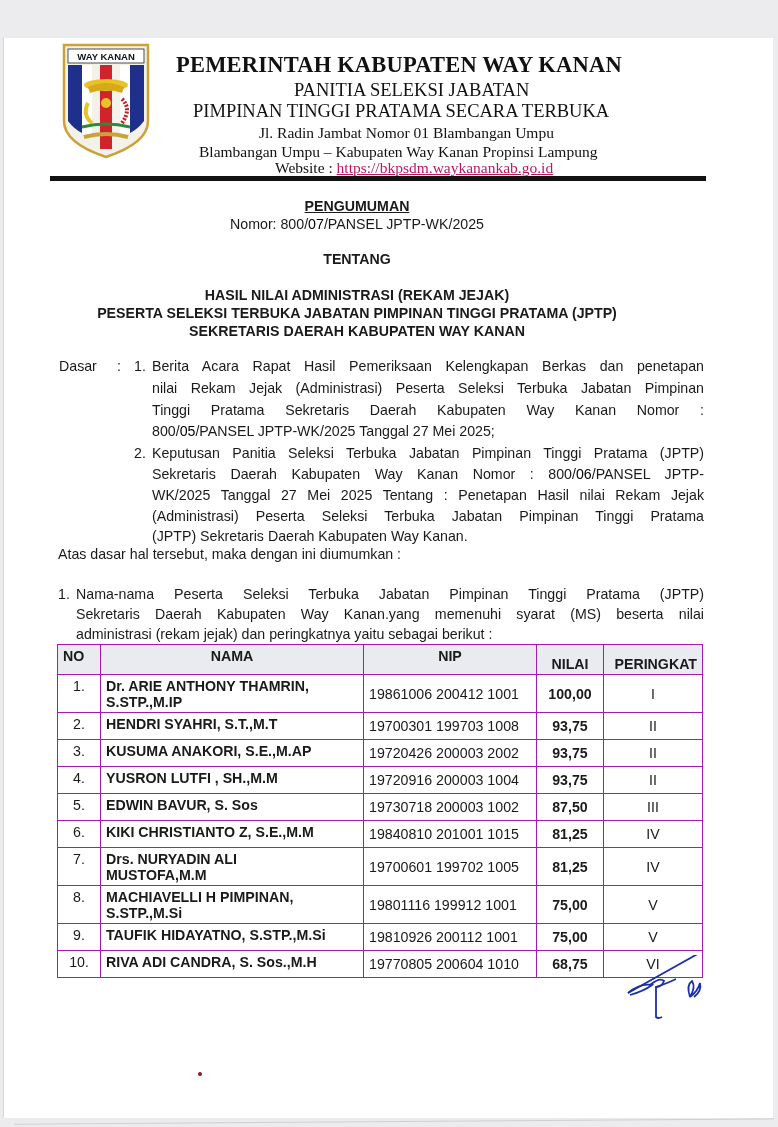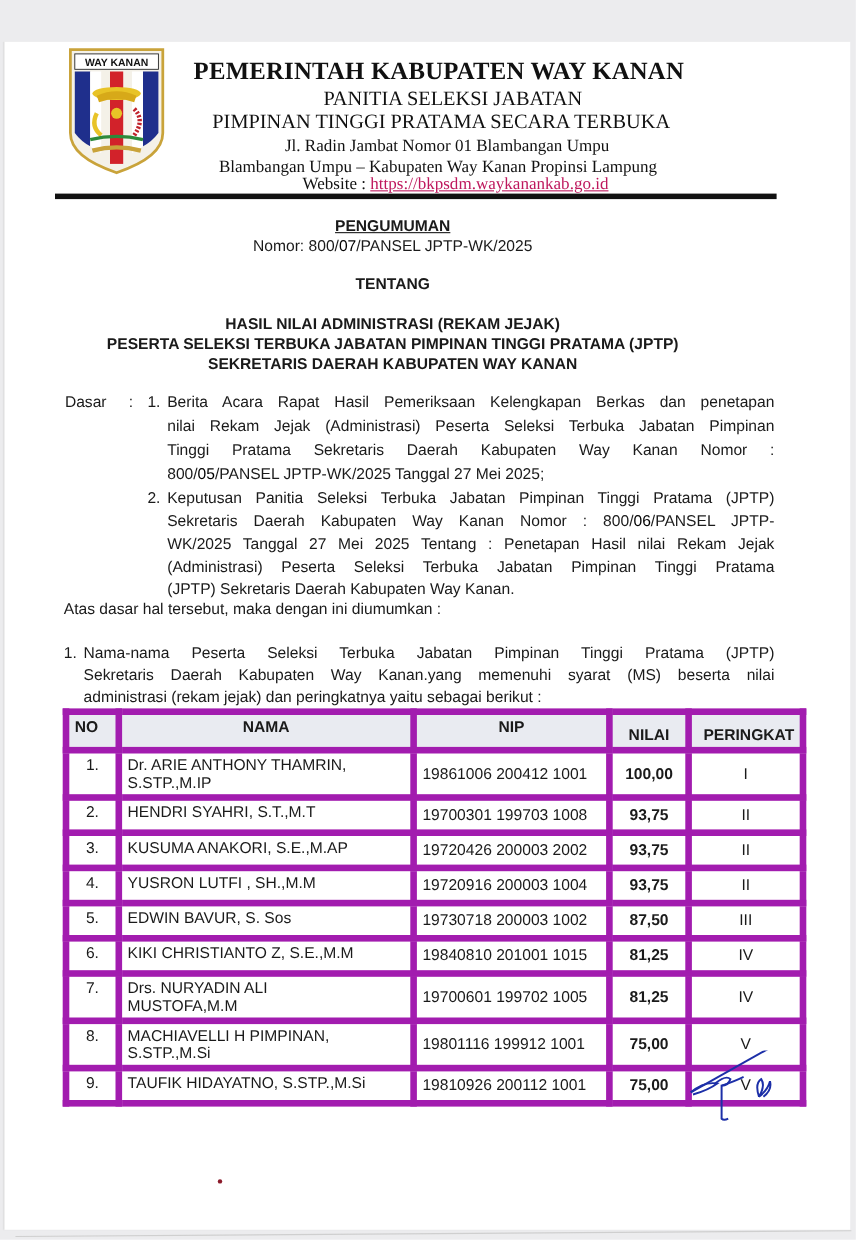--- a/index.html
+++ b/index.html
@@ -41,29 +41,29 @@
   .u { text-decoration: underline; }
   .blue { color: #000000; }
   .just { text-align: justify; text-align-last: justify; white-space: nowrap; }
 
   
   table.res {
     position: absolute; left: 57px; top: 644px;
     border-collapse: collapse; font-size: 14.2px; color: #1a1a1a;
   }
   table.res th, table.res td {
-    border: 6px solid #a21caf; padding: 0 5px; line-height: 16px;
+    border: 1px solid #a21caf; padding: 0 5px; line-height: 16px;
   }
   table.res th { background: #e9ebf1; font-weight: bold; height: 26px; }
   table.res th.no { text-align: left; padding-left: 5px; vertical-align: top; padding-top: 3px; }
   table.res th.nama { vertical-align: top; padding-top: 3px; }
   table.res th.nip { vertical-align: top; padding-top: 3px; }
   table.res th.nilai, table.res th.per { vertical-align: bottom; padding-bottom: 2px; }
   table.res td.no { text-align: center; vertical-align: top; padding-top: 3px; }
-  table.res td.nama { vertical-align: top; padding-top: 3px; }
+  table.res td.nama { vertical-align: top; padding-top: 3px; font-weight: bold; }
   table.res td.nip { vertical-align: middle; }
   table.res td.nilai { text-align: center; font-weight: bold; vertical-align: middle; }
   table.res td.per { text-align: center; vertical-align: middle; }
   tr.single td { height: 23px; }
   tr.double td { height: 34px; }
 
   .sig { position: absolute; left: 620px; top: 955px; width: 110px; height: 80px; }
   .reddot { position: absolute; left: 198px; top: 1072px; width: 4px; height: 4px; border-radius: 50%; background: #8b1a2a; }
 </style>
 </head>
@@ -216,20 +216,29 @@
       </tr>
       <tr class="single">
         <td class="no">9.</td>
         <td class="nama">
           <div>TAUFIK HIDAYATNO, S.STP.,M.Si</div>
         </td>
         <td class="nip">19810926 200112 1001</td>
         <td class="nilai">75,00</td>
         <td class="per">V</td>
       </tr>
+      <tr class="single">
+        <td class="no">10.</td>
+        <td class="nama">
+          <div>RIVA ADI CANDRA, S. Sos.,M.H</div>
+        </td>
+        <td class="nip">19770805 200604 1010</td>
+        <td class="nilai">68,75</td>
+        <td class="per">VI</td>
+      </tr>
     </tbody>
 </table>
 
 <svg class="sig" viewBox="0 0 110 80">
   <path d="M8 38 L90 -8" stroke="#1c2fa8" stroke-width="1.8" fill="none"></path>
   <path d="M8 38 Q20 28 32 30 Q24 36 10 40" stroke="#1c2fa8" stroke-width="1.8" fill="none"></path>
   <path d="M30 30 Q40 22 44 26 Q42 32 36 32 L36 62 Q38 64 42 62" stroke="#1c2fa8" stroke-width="1.8" fill="none"></path>
   <path d="M36 32 Q48 28 56 24" stroke="#1c2fa8" stroke-width="1.6" fill="none"></path>
   <path d="M70 42 Q66 30 72 26 Q76 32 70 42 Q78 36 80 28 Q82 36 74 42" stroke="#1c2fa8" stroke-width="1.8" fill="none"></path>
 </svg>

